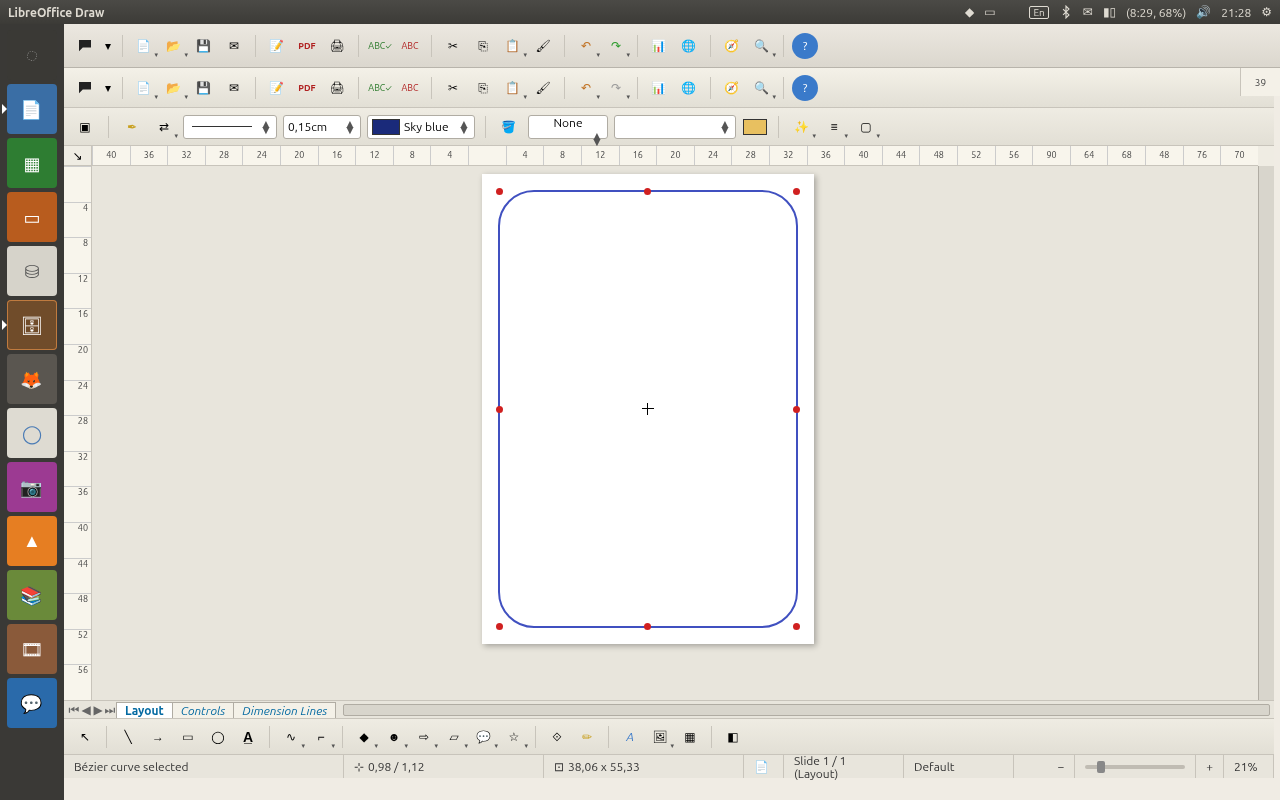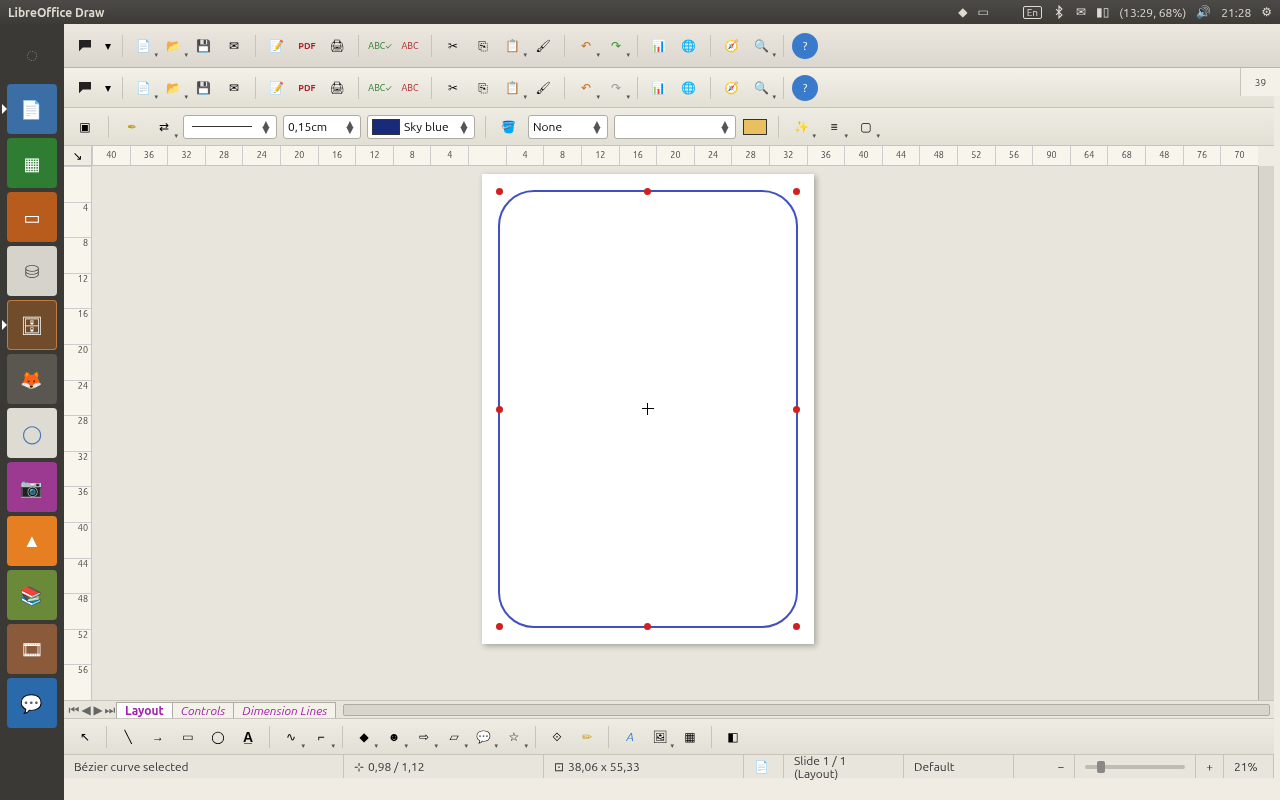--- a/index.html
+++ b/index.html
@@ -46,21 +46,21 @@
 .page::before { content:""; position:absolute; inset:10px; background-image:radial-gradient(#ccc 0.5px,transparent 0.5px); background-size:10px 10px; }
 .shape { position:absolute; left:16px; top:16px; right:16px; bottom:16px; border:2px solid #4050c0; border-radius:36px; }
 .sel-handle { position:absolute; width:7px; height:7px; background:#d02020; border-radius:50%; }
 .center-mark { position:absolute; left:50%; top:50%; width:12px; height:12px; margin:-6px 0 0 -6px; }
 .center-mark::before,.center-mark::after { content:""; position:absolute; background:#000; }
 .center-mark::before { left:5px; top:0; width:1px; height:12px; }
 .center-mark::after { top:5px; left:0; height:1px; width:12px; }
 
 .tabstrip { height:18px; background:#e8e5dc; border-top:1px solid #c8c4bb; display:flex; align-items:center; padding:0 4px; gap:0; font-size:10px; }
 .tabstrip .nav { width:12px; text-align:center; color:#666; }
-.tabstrip .tab { padding:1px 8px; border:1px solid #b0aca3; border-bottom:none; background:#f4f1e8; margin-right:-1px; font-style:italic; color:#a21caf; }
+.tabstrip .tab { padding:1px 8px; border:1px solid #b0aca3; border-bottom:none; background:#f4f1e8; margin-right:-1px; font-style:italic; color:#0369a1; }
 .tabstrip .tab.active { background:#fff; font-weight:bold; font-style:normal; }
 .tabstrip .hscroll { flex:1; height:12px; margin-left:8px; background:#d8d5cc; border:1px solid #b0aca3; border-radius:2px; position:relative; }
 
 .bottom-toolbar { height:36px; background:linear-gradient(#efece3,#e2dfd5); border-top:1px solid #c8c4bb; display:flex; align-items:center; padding:0 8px; gap:4px; }
 .statusbar { height:24px; background:#e8e5dc; border-top:1px solid #c8c4bb; display:flex; align-items:center; font-size:11px; color:#333; }
 .statusbar .cell { padding:0 10px; border-right:1px solid #c8c4bb; height:100%; display:flex; align-items:center; gap:4px; }
 .statusbar .spacer { border:none; }
 .zoom-slider { width:100px; height:4px; background:#c0bcb3; position:relative; border-radius:2px; }
 .zoom-slider .thumb { position:absolute; top:-4px; width:8px; height:12px; background:#888; border-radius:2px; }
 
@@ -77,21 +77,21 @@
     <span class="ind">◆</span>
     <span class="ind">▭</span>
     <span class="ind en-box">En</span>
     <span class="ind">
       <svg viewBox="0 0 24 24" width="14" height="14" fill="none" stroke="#dfdbd2" stroke-width="2">
           <path d="M7 7l10 10-5 5V2l5 5L7 17"></path>
         </svg>
     </span>
     <span class="ind">✉</span>
     <span class="ind">▮▯</span>
-    <span class="ind">(13:29, 68%)</span>
+    <span class="ind">(8:29, 68%)</span>
     <span class="ind">🔊</span>
     <span class="ind">21:28</span>
     <span class="ind">⚙</span>
   </div>
 </div>
 
 <div class="launcher">
   <div class="tile" style="background:#3a3935;">
       <span style="opacity:.6">◌</span>
     </div>
@@ -209,21 +209,21 @@
       <div class="combo" style="width:108px;">
         <span class="swatch blue"></span>
         <span>Sky blue</span>
         <span class="arrows" style="margin-left:auto">
             <span>▲</span>
             <span>▼</span>
           </span>
       </div>
       <span class="sep"></span>
       <span class="tbtn">🪣</span>
-      <div class="combo" style="width:80px;">
+      <div class="combo" style="width:80px;flex-direction:column;">
         <span>None</span>
         <span class="arrows" style="margin-left:auto">
             <span>▲</span>
             <span>▼</span>
           </span>
       </div>
       <div class="combo" style="width:122px;">
         <span style="flex:1"></span>
         <span class="arrows">
             <span>▲</span>

